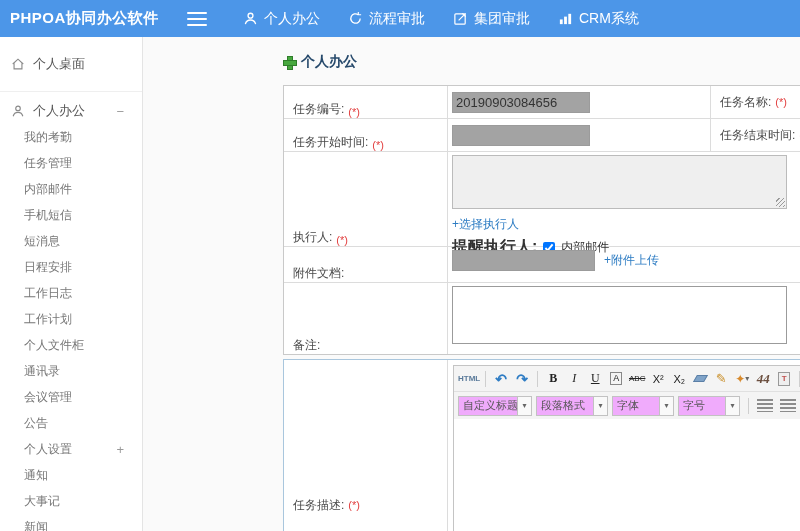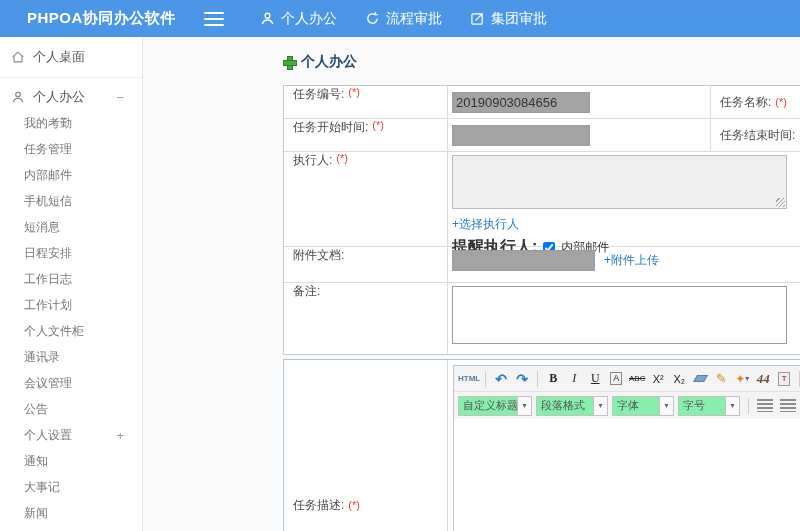--- a/index.html
+++ b/index.html
@@ -2,34 +2,34 @@
 <html><head>
 <meta charset="utf-8">
 <style>
   * { margin:0; padding:0; box-sizing:border-box; }
   html,body { width:800px; height:531px; overflow:hidden; background:#fff;
     font-family:"Liberation Sans", sans-serif; }
 
   
   .header { position:absolute; left:0; top:0; width:800px; height:37px;
     background:#4C96E8; display:flex; align-items:center; color:#fff; }
-  .brand { font-size:15px; font-weight:bold; padding-left:10px; width:175px; letter-spacing:.5px;margin-left:17px; }
+  .brand { font-size:15px; font-weight:bold; padding-left:10px; width:175px; letter-spacing:.5px; }
   .hamburger { width:20px; height:14px; margin-left:12px; cursor:pointer;
     display:flex; flex-direction:column; justify-content:space-between; }
   .hamburger i { display:block; height:2px; background:#fff; border-radius:1px; }
   .nav { display:flex; align-items:center; margin-left:22px; }
   .nav-item { display:flex; align-items:center; gap:6px; color:#fff; font-size:14px;
     padding:0 14px; height:37px; cursor:pointer; white-space:nowrap; }
   .nav-item svg { display:block; }
   .caret { font-size:10px; margin-left:2px; }
 
   
   .sidebar { position:absolute; left:0; top:37px; width:143px; bottom:0;
     background:#fff; border-right:1px solid #e4e4e4; overflow:hidden; }
-  .side-top { height:41px; display:flex; align-items:center; gap:8px; padding-left:11px;
+  .side-top { height:55px; display:flex; align-items:center; gap:8px; padding-left:11px;
     font-size:13px; color:#555; border-bottom:1px solid #efefef; cursor:pointer; }
   .side-group { height:26px; margin-top:6px; display:flex; align-items:center; gap:8px;
     padding-left:11px; font-size:13px; color:#555; cursor:pointer; position:relative; }
   .side-group .tog, .side-sub .tog { position:absolute; right:18px; color:#999; font-size:13px; }
   .side-sub { height:26px; display:flex; align-items:center; padding-left:24px;
     font-size:12px; color:#777; cursor:pointer; position:relative; }
   .side-icon { color:#8a8a8a; display:flex; }
 
   
   .content { position:absolute; left:143px; top:37px; right:0; bottom:0;
@@ -40,21 +40,21 @@
     background:#47a83e; border:1px solid #2f7d2a; }
   .plus-ico::after { content:""; position:absolute; left:0; top:4px; width:12px; height:4px;
     background:#47a83e; border:1px solid #2f7d2a; }
   .form-title b { font-size:14px; color:#26496b; }
 
   
   .t1 { position:absolute; left:140px; top:48px; width:760px;
     background:#fff; border:1px solid #c9c9c9; }
   .tr { display:flex; border-bottom:1px solid #dcdcdc; }
   .tr:last-child { border-bottom:none; }
-  .lc { width:164px; border-right:1px solid #dcdcdc; display:flex; align-items:flex-start;
+  .lc { width:164px; border-right:1px solid #dcdcdc; display:flex; align-items:flex-end;
     padding-left:9px; font-size:12px; color:#4a4a4a; gap:4px; flex-shrink:0; }
   .fc { width:263px; border-right:1px solid #dcdcdc; display:flex; align-items:center;
     padding-left:4px; flex-shrink:0; }
   .fc.span { width:auto; flex:1; border-right:none; display:block; padding:3px 0 3px 4px; }
   .lc2 { width:165px; display:flex; align-items:center; padding-left:9px;
     font-size:12px; color:#4a4a4a; gap:4px; flex-shrink:0; }
   .req { color:#e24040; font-size:11px; }
   .r1 { height:33px; } .r2 { height:33px; } .r3 { height:95px; } .r4 { height:36px; } .r5 { height:71px; }
   .txt-input { height:21px; width:138px; border:1px solid #9b9b9b; background:#a3a3a3;
     font-size:13px; color:#333; padding:0 3px; font-family:"Liberation Sans",sans-serif; }
@@ -96,21 +96,21 @@
     transform:skewX(-30deg); }
   .b-brush { color:#c98f2a; font-size:13px; }
   .b-wand { color:#d78a2e; font-size:12px; }
   .b-wand .caret2, .b-color .caret2, .combo-arrow { color:#666; font-size:8px; }
   .b-quote { font-family:"Liberation Serif",serif; font-weight:bold; font-style:italic;
     color:#6b4f3f; font-size:13px; }
   .b-paste i { display:flex; align-items:center; justify-content:center; width:12px; height:14px;
     border:1px solid #999; background:#eee; font-size:8px; color:#c0504d; font-weight:bold;
     font-style:normal; }
   .combo { display:flex; align-items:stretch; height:20px; margin-right:3px; cursor:pointer; }
-  .combo-text { border:1px solid #c2c2c2; background:#86efac; font-size:11px; color:#555;
+  .combo-text { border:1px solid #c2c2c2; background:#f0abfc; font-size:11px; color:#555;
     display:flex; align-items:center; padding:0 4px; white-space:nowrap; }
   .combo-arrow { border:1px solid #c2c2c2; border-left:none; background:#f9f9f9; width:14px;
     display:flex; align-items:center; justify-content:center; }
   .w1 { width:60px; } .w2 { width:58px; } .w3 { width:48px; } .w4 { width:48px; }
   .align-ico { width:16px; height:13px; margin:0 3px; cursor:pointer;
     background:repeating-linear-gradient(to bottom, #8c8c8c 0 2px, transparent 2px 4px); }
   .editor-body { flex:1; background:#fff; }
 </style>
 </head>
 <body>
@@ -142,20 +142,30 @@
       <span>流程审批</span>
     </div>
     <div class="nav-item">
       <span class="side-icon">
         <svg width="15" height="15" viewBox="0 0 16 16" fill="none" stroke="#fff" stroke-width="1.3">
           <rect x="2" y="3" width="11" height="11" rx="1"></rect>
             <path d="M6 10l7.5-7.5M10 2.5L13.5 6"></path>
         </svg>
       </span>
       <span>集团审批</span>
+    </div>
+    <div class="nav-item">
+      <span class="side-icon">
+        <svg width="15" height="15" viewBox="0 0 16 16" fill="#fff">
+          <rect x="2" y="9" width="3" height="5"></rect>
+            <rect x="6.5" y="6" width="3" height="8"></rect>
+            <rect x="11" y="3" width="3" height="11"></rect>
+        </svg>
+      </span>
+      <span>CRM系统</span>
     </div>
   </div>
 </div>
 
 <div class="sidebar">
   <div class="side-top">
     <span class="side-icon">
       <svg width="14" height="14" viewBox="0 0 16 16" fill="none" stroke="#8a8a8a" stroke-width="1.3">
         <path d="M2 8l6-5.5L14 8"></path>
           <path d="M3.5 7v6.5h9V7"></path>

